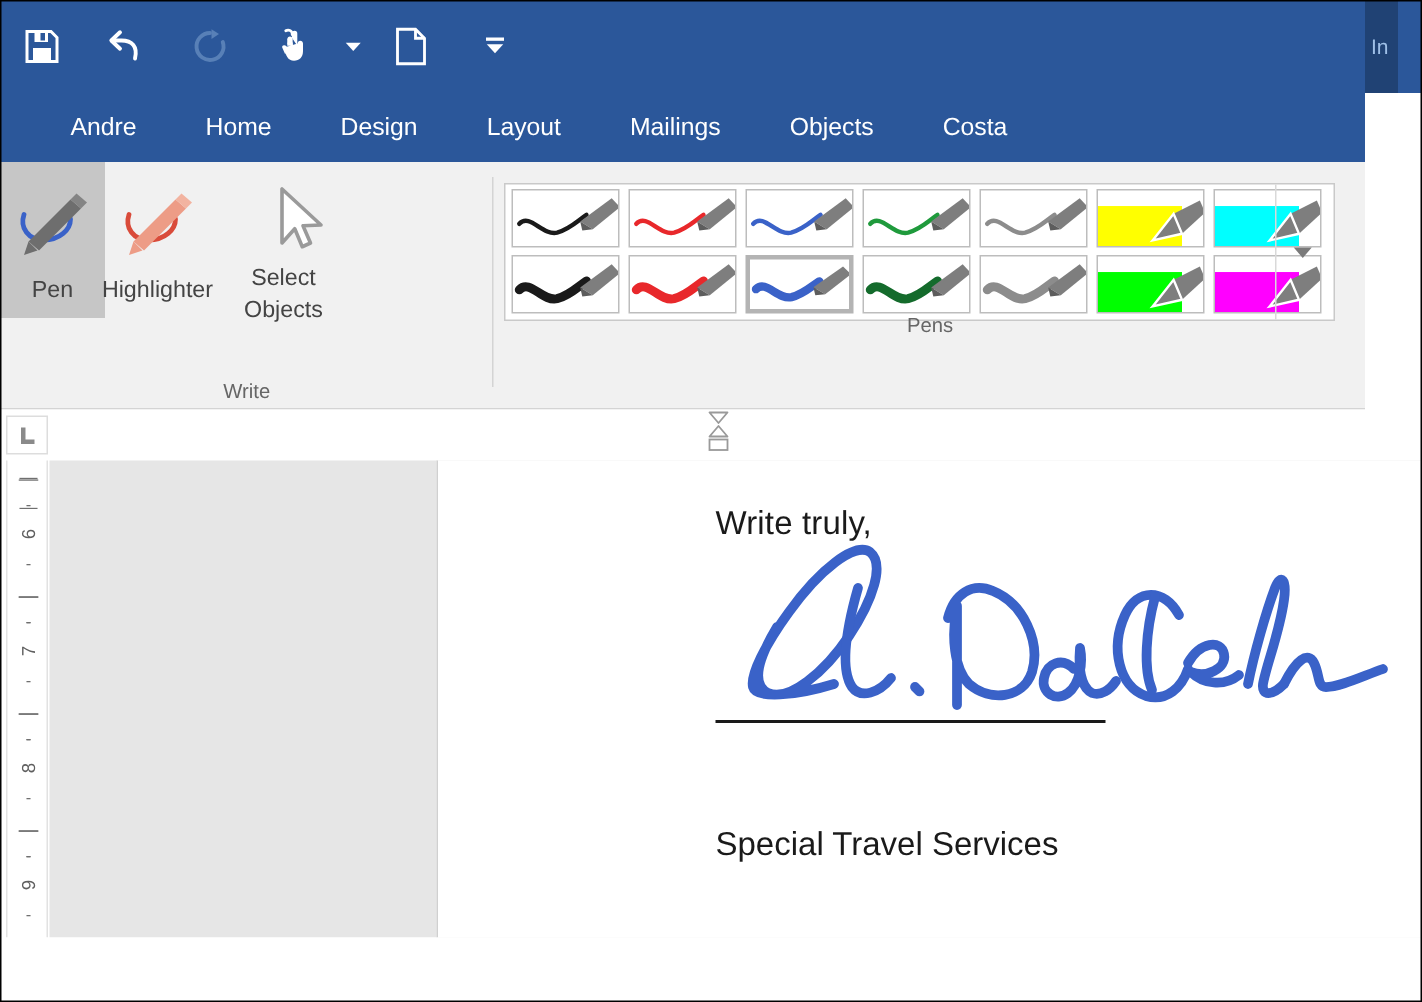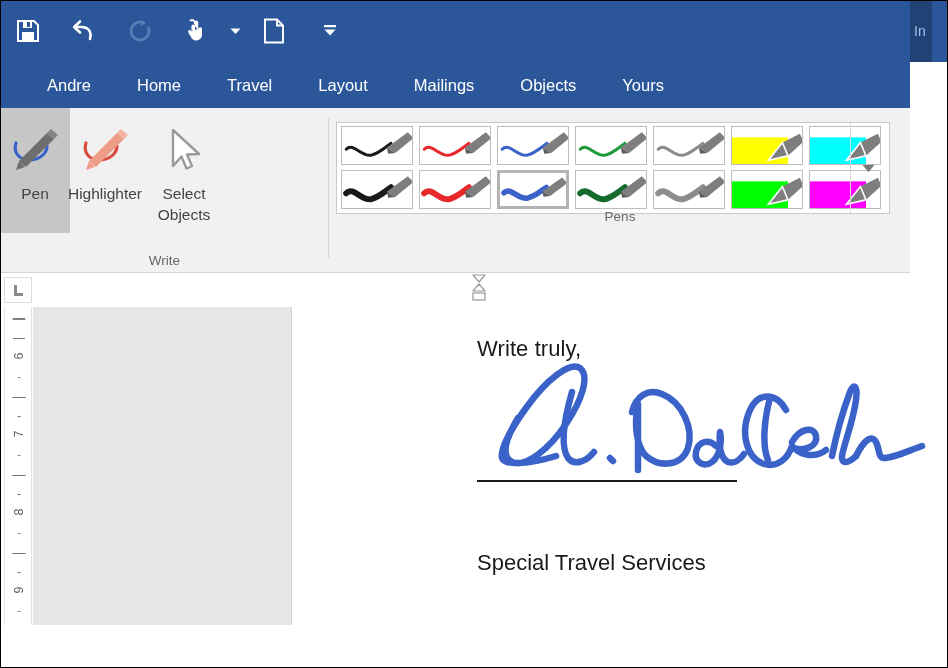--- a/index.html
+++ b/index.html
@@ -49,29 +49,29 @@
   }
   .ribbon-right{
     position:absolute;left:910px;top:108px;width:38px;height:165px;background:#ffffff;
   }
 
   
   .grp-write{position:absolute;left:0;top:0;width:329px;height:164px;}
   .grp-write .items{display:flex;align-items:flex-start;height:135px;}
   .wbtn{
     width:70px;display:flex;flex-direction:column;align-items:center;
-    padding-top:10px;height:125px;box-sizing:border-box;
+    padding-top:10px;height:104px;box-sizing:border-box;
   }
   .wbtn.sel{background:#c6c6c6;}
   .wbtn .ico{height:62px;display:flex;align-items:center;justify-content:center;}
   .wbtn .lbl{
     font-size:15.5px;color:#444444;text-align:center;line-height:21px;
     margin-top:3px;width:78px;
   }
-  .wbtn.wide{width:88px;}
+  .wbtn.wide{width:88px;align-items:flex-end;}
   .grp-label{
     position:absolute;bottom:4px;left:0;width:100%;text-align:center;
     font-size:13.5px;color:#666666;
   }
   .grp-sep{
     position:absolute;top:10px;width:1px;height:140px;background:#d4d4d4;
   }
 
   
   .grp-pens{position:absolute;left:330px;top:0;width:580px;height:120px;}
@@ -225,25 +225,25 @@
       </div>
     </div>
 
     <div class="ink-badge">In</div>
   </div>
 
   <div class="tabsrow">
     <div class="tabs">
       <div class="tab">Andre</div>
       <div class="tab">Home</div>
-      <div class="tab">Travel</div>
+      <div class="tab">Design</div>
       <div class="tab">Layout</div>
       <div class="tab">Mailings</div>
       <div class="tab">Objects</div>
-      <div class="tab">Yours</div>
+      <div class="tab">Costa</div>
     </div>
   </div>
   <div class="tabsrow-right"></div>
 
   <div class="ribbon">
 
     <div class="grp-write">
       <div class="items">
 
         <div class="wbtn sel">

